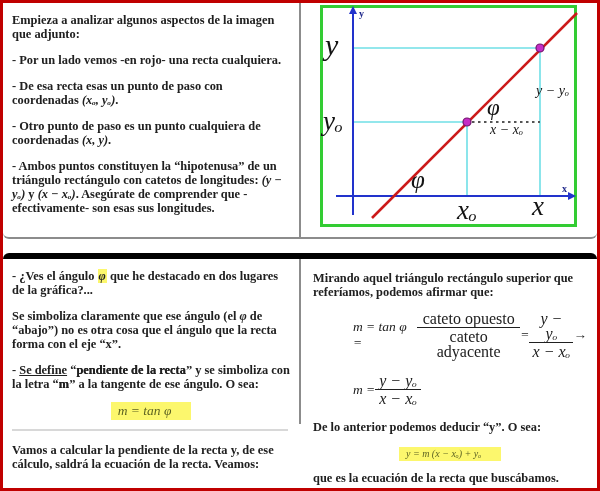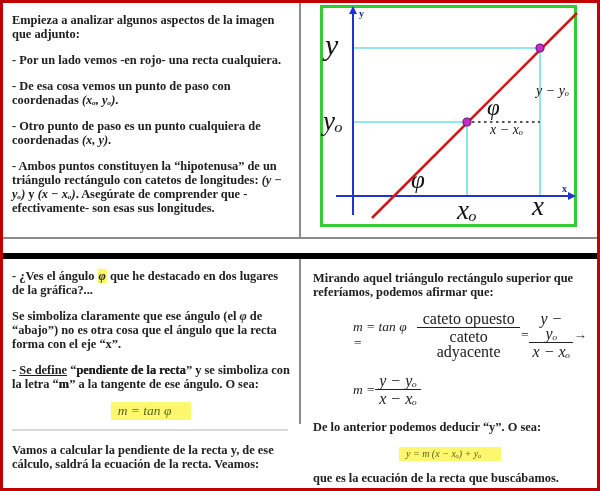--- a/index.html
+++ b/index.html
@@ -1,21 +1,21 @@
 <!DOCTYPE html>
 <html><head>
 <meta charset="utf-8">
 <style>
   html,body { margin:0; padding:0; background:#fff; }
   .page {
     width:600px; height:491px; box-sizing:border-box;
     border:3px solid #c00000; background:#fff; position:relative;
     font-family:"Liberation Serif", serif; color:#202020; overflow:hidden;
   }
-  .row { display:flex; box-sizing:border-box; }
+  .row { display:flex; box-sizing:border-box;border-radius:6px; }
   .row-top { height:236px; border-bottom:2px solid #8c8c8c; }
   .row-gap { height:14px; }
   .row-bottom { height:171px; border-top:6px solid #000000;justify-content:space-between; }
   .cell { box-sizing:border-box; }
   .cell-left { width:298px; border-right:2px solid #8c8c8c; padding:10px 9px 0 9px; }
   .cell-right { width:296px; position:relative; }
   .cell-right-text { padding:12px 10px 0 12px; }
   p { margin:0 0 12px 0; font-size:12.4px; line-height:14px; font-weight:bold; }
   .math { font-style:italic; font-weight:bold; }
   .hl { background:#fcf76d; padding:0 1px; }
@@ -35,21 +35,21 @@
 </style>
 </head>
 <body>
 
 <div class="page">
 
   <div class="row row-top">
     <div class="cell cell-left">
       <p><span>Empieza a analizar algunos aspectos de la imagen que adjunto:</span></p>
       <p><span>- Por un lado vemos -en rojo- una recta cualquiera.</span></p>
-      <p><span>- De esa cosa vemos un punto de paso con coordenadas </span><span class="math">(xₒ, yₒ)</span><span>.</span></p>
+      <p><span>- De esa recta esas un punto de paso con coordenadas </span><span class="math">(xₒ, yₒ)</span><span>.</span></p>
       <p><span>- Otro punto de paso es un punto cualquiera de coordenadas </span><span class="math">(x, y)</span><span>.</span></p>
       <p><span>- Ambos puntos constituyen la “hipotenusa” de un triángulo rectángulo con catetos de longitudes: </span><span class="math">(y − yₒ)</span><span> y </span><span class="math">(x − xₒ)</span><span>. Asegúrate de comprender que -efectivamente- son esas sus longitudes.</span></p>
     </div>
 
     <div class="cell cell-right">
       <svg width="296" height="234" viewBox="0 0 296 234">
 
         <rect x="20.5" y="3.5" width="254" height="219" fill="none" stroke="#33cc33" stroke-width="3"></rect>
 
         <line x1="52" y1="45" x2="239" y2="45" stroke="#6fdfe6" stroke-width="1.6"></line>

